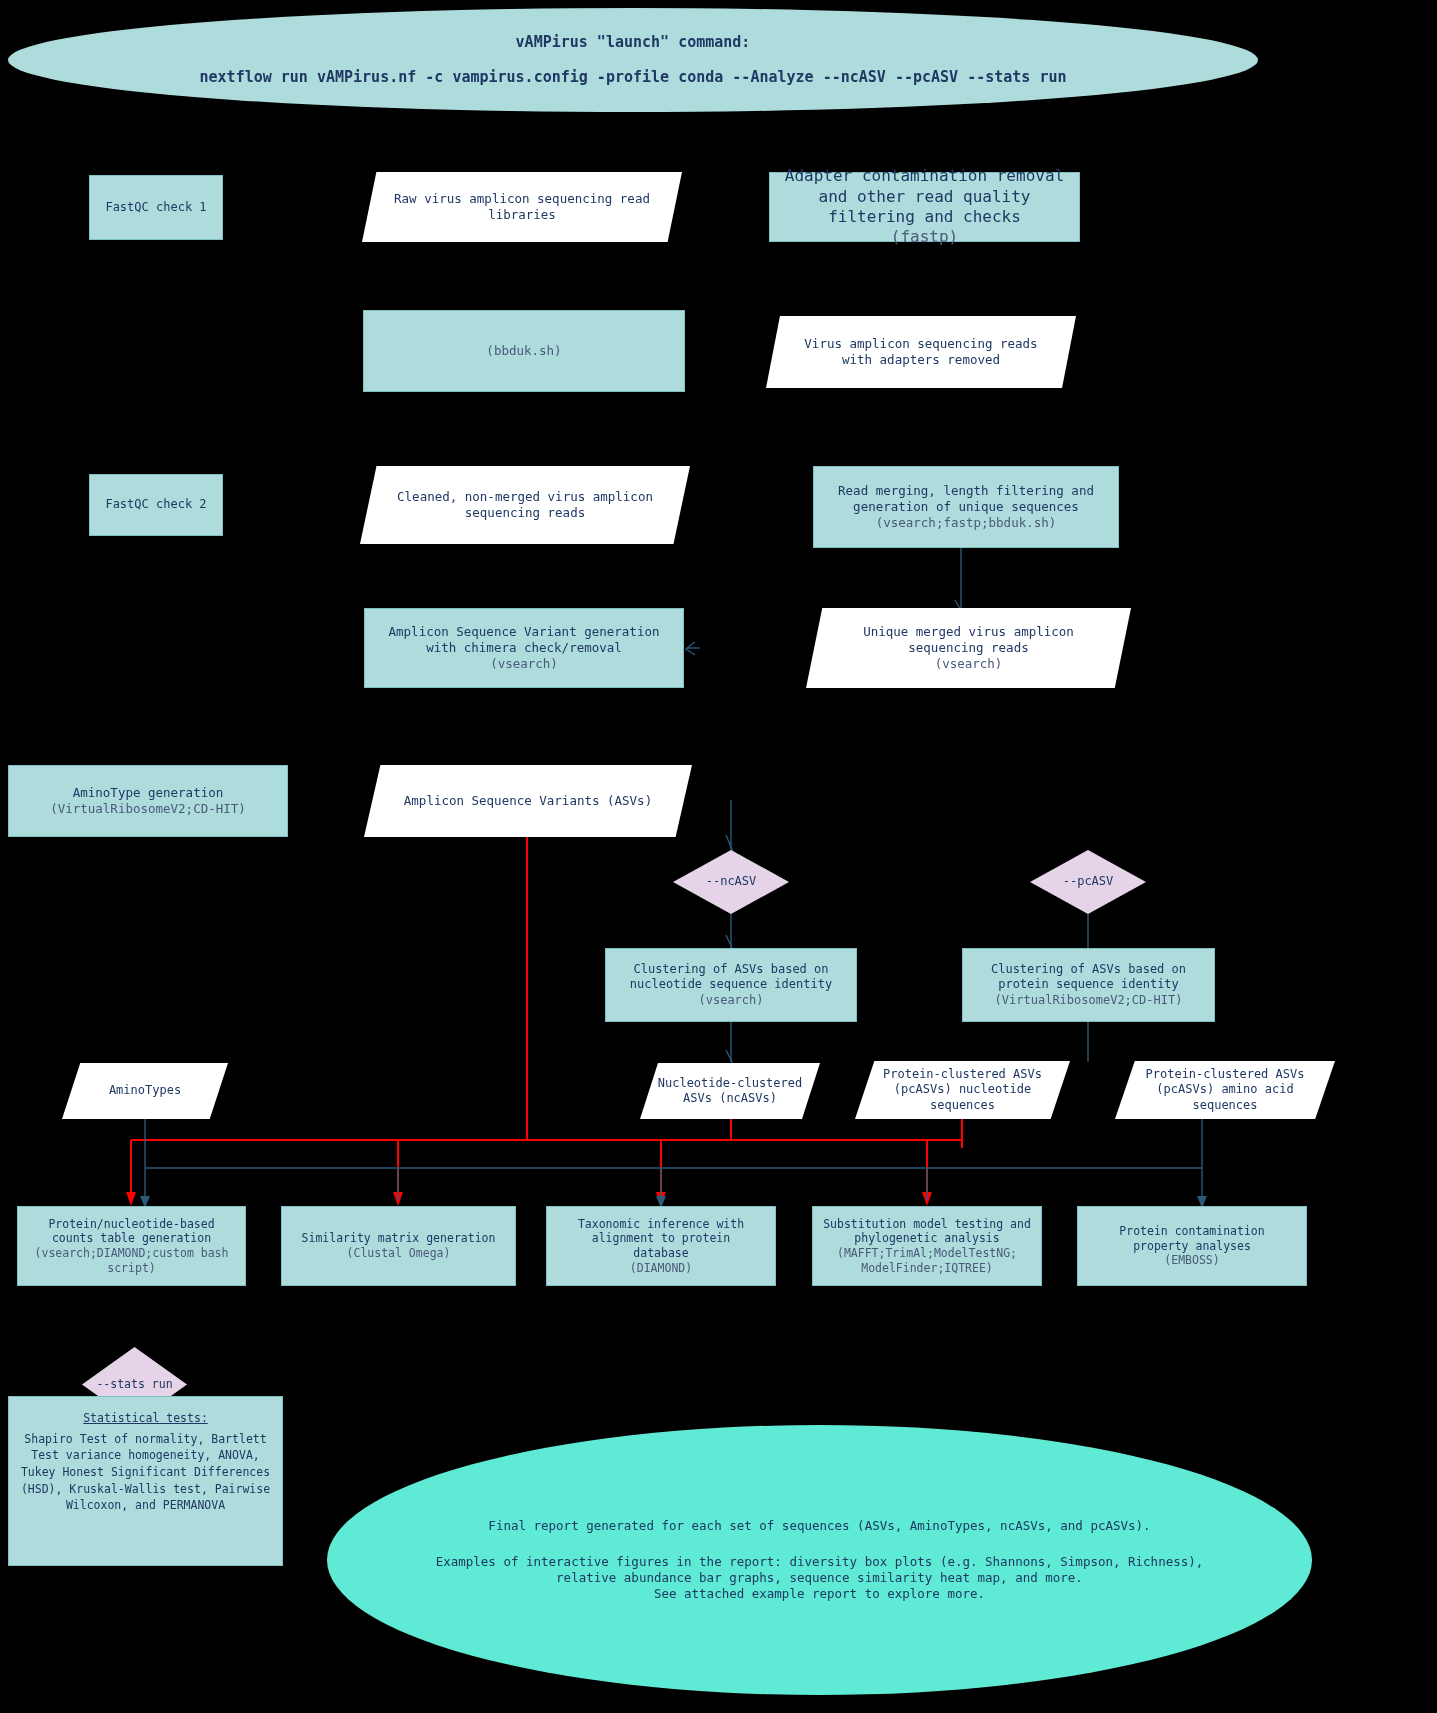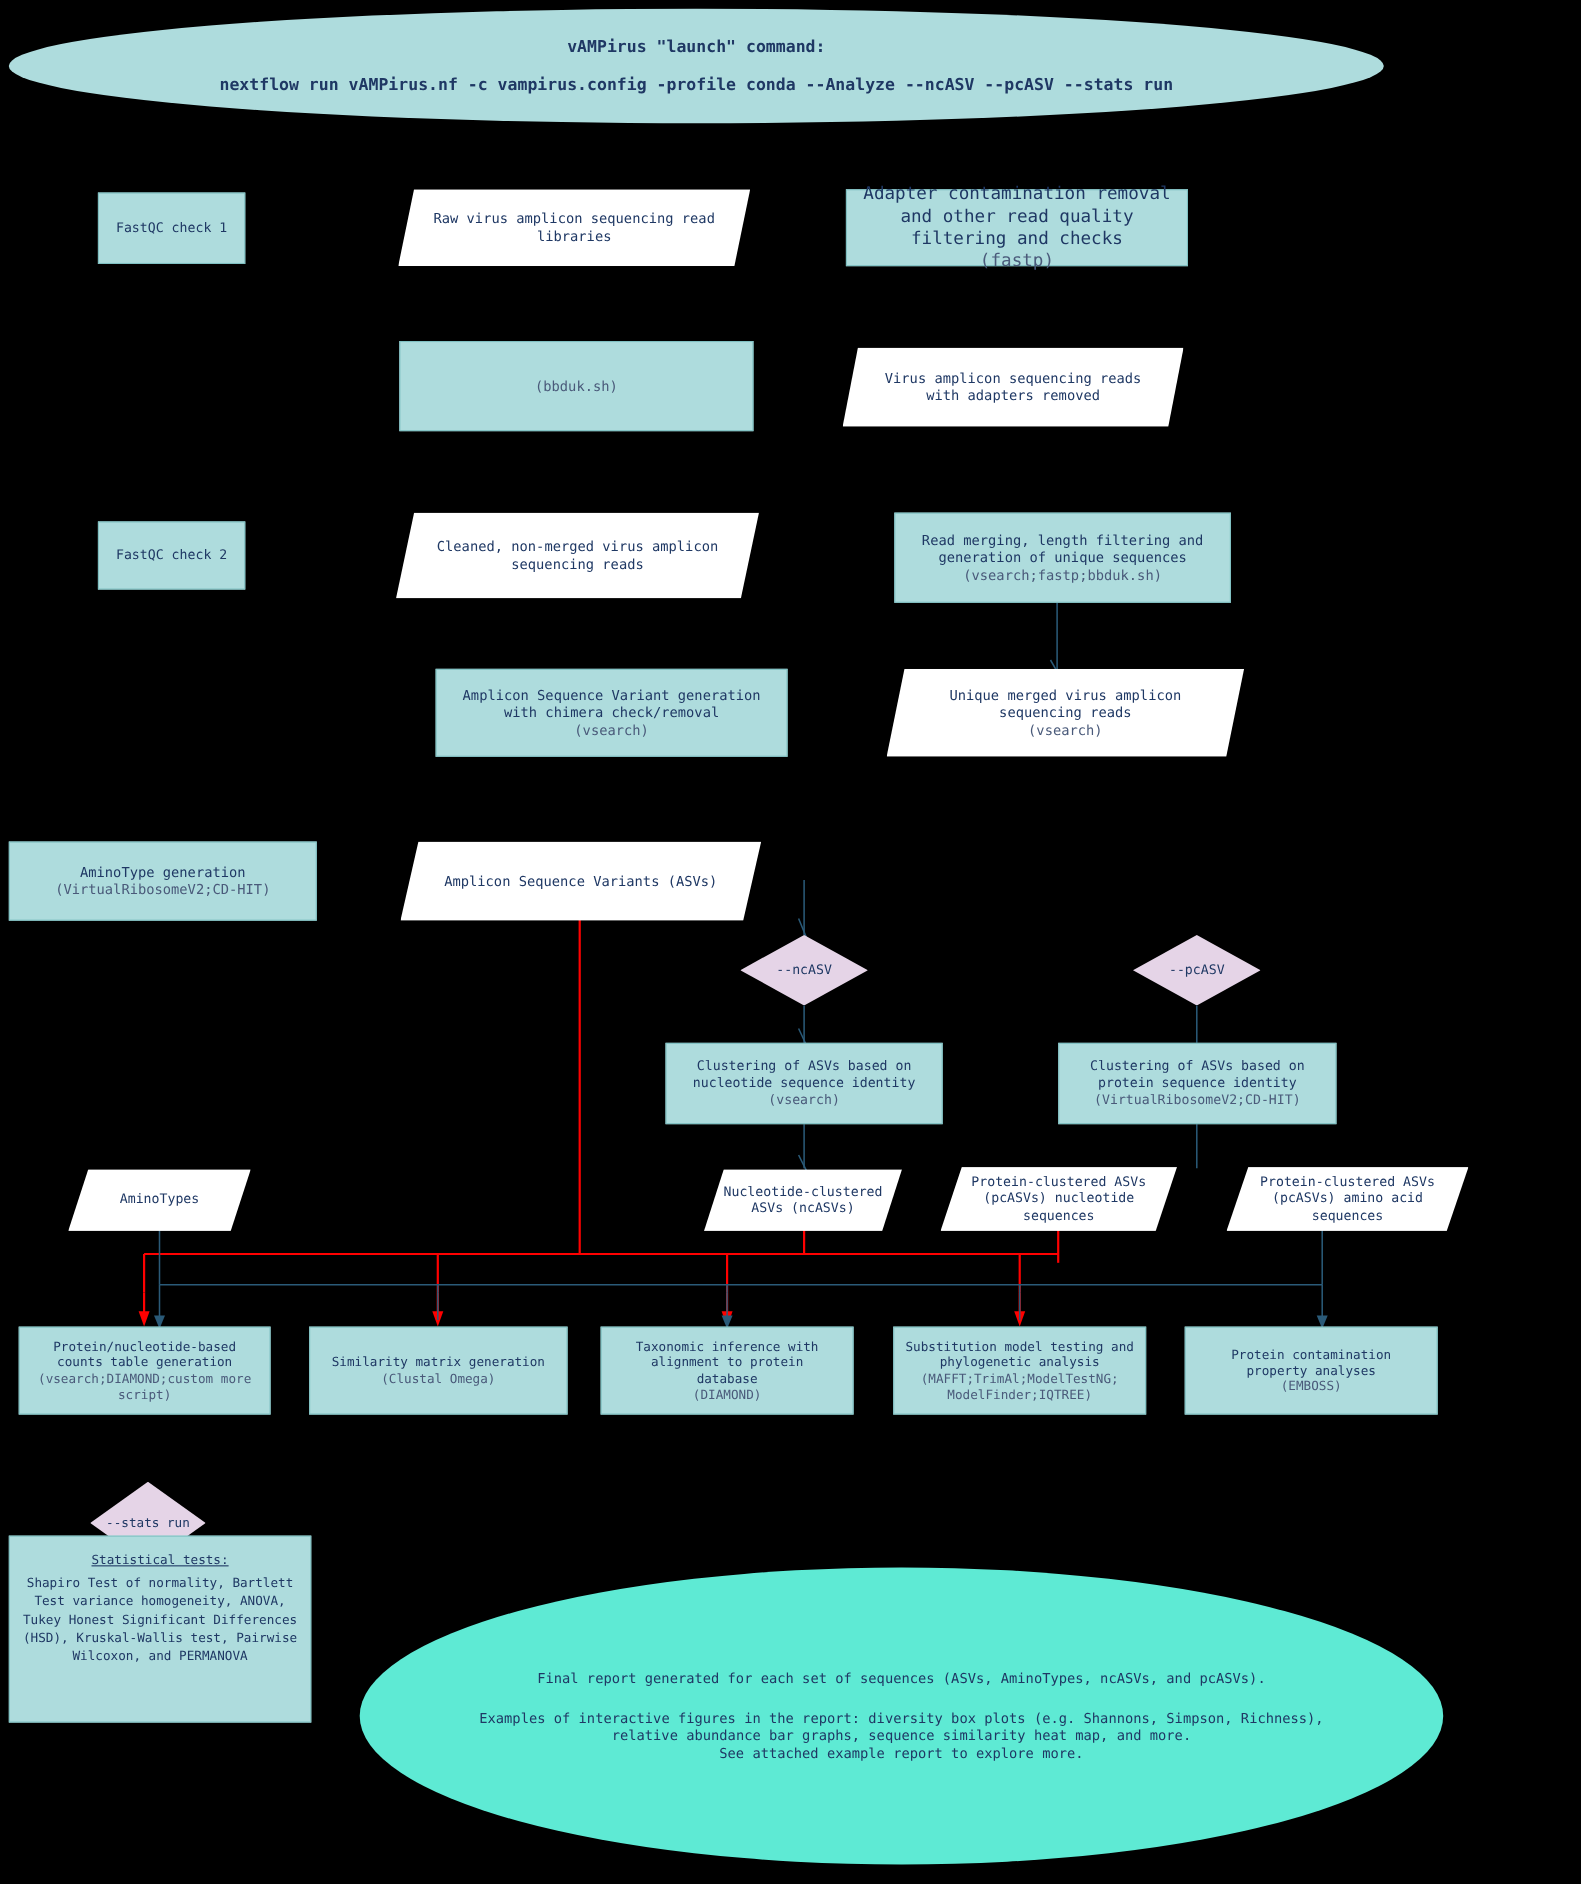--- a/index.html
+++ b/index.html
@@ -160,21 +160,21 @@
   <div class="node para" style="left:360px; top:466px; width:330px; height:78px; font-size:12.5px;
               clip-path: polygon(5% 0, 100% 0, 95% 100%, 0% 100%);">
     <div style="max-width:275px;">Cleaned, non-merged virus amplicon sequencing reads</div>
   </div>
 
   <div class="node rect" style="left:813px; top:466px; width:306px; height:82px; font-size:12.5px;">
     <div style="max-width:280px;">Read merging, length filtering and generation of unique sequences</div>
     <div class="tool">(vsearch;fastp;bbduk.sh)</div>
   </div>
 
-  <div class="node rect" style="left:364px; top:608px; width:320px; height:80px; font-size:12.5px;margin-left:32px;">
+  <div class="node rect" style="left:364px; top:608px; width:320px; height:80px; font-size:12.5px;">
     <div style="max-width:300px;">Amplicon Sequence Variant generation with chimera check/removal</div>
     <div class="tool">(vsearch)</div>
   </div>
 
   <div class="node para" style="left:806px; top:608px; width:325px; height:80px; font-size:12.5px;
               clip-path: polygon(5% 0, 100% 0, 95% 100%, 0% 100%);">
     <div style="max-width:260px;">Unique merged virus amplicon sequencing reads</div>
     <div class="tool">(vsearch)</div>
   </div>
 
@@ -225,21 +225,21 @@
     <div style="max-width:178px;">Protein-clustered ASVs (pcASVs) nucleotide sequences</div>
   </div>
 
   <div class="node para" style="left:1115px; top:1061px; width:220px; height:58px; font-size:12px;
               clip-path: polygon(9% 0, 100% 0, 91% 100%, 0% 100%);">
     <div style="max-width:180px;">Protein-clustered ASVs (pcASVs) amino acid sequences</div>
   </div>
 
   <div class="node rect" style="left:17px; top:1206px; width:229px; height:80px; font-size:11.5px;">
     <div style="max-width:212px;">Protein/nucleotide-based counts table generation</div>
-    <div class="tool" style="max-width:212px;">(vsearch;DIAMOND;custom more script)</div>
+    <div class="tool" style="max-width:212px;">(vsearch;DIAMOND;custom bash script)</div>
   </div>
 
   <div class="node rect" style="left:281px; top:1206px; width:235px; height:80px; font-size:11.5px;">
     <div style="max-width:225px;">Similarity matrix generation</div>
     <div class="tool">(Clustal Omega)</div>
   </div>
 
   <div class="node rect" style="left:546px; top:1206px; width:230px; height:80px; font-size:11.5px;">
     <div style="max-width:195px;">Taxonomic inference with alignment to protein database</div>
     <div class="tool">(DIAMOND)</div>

